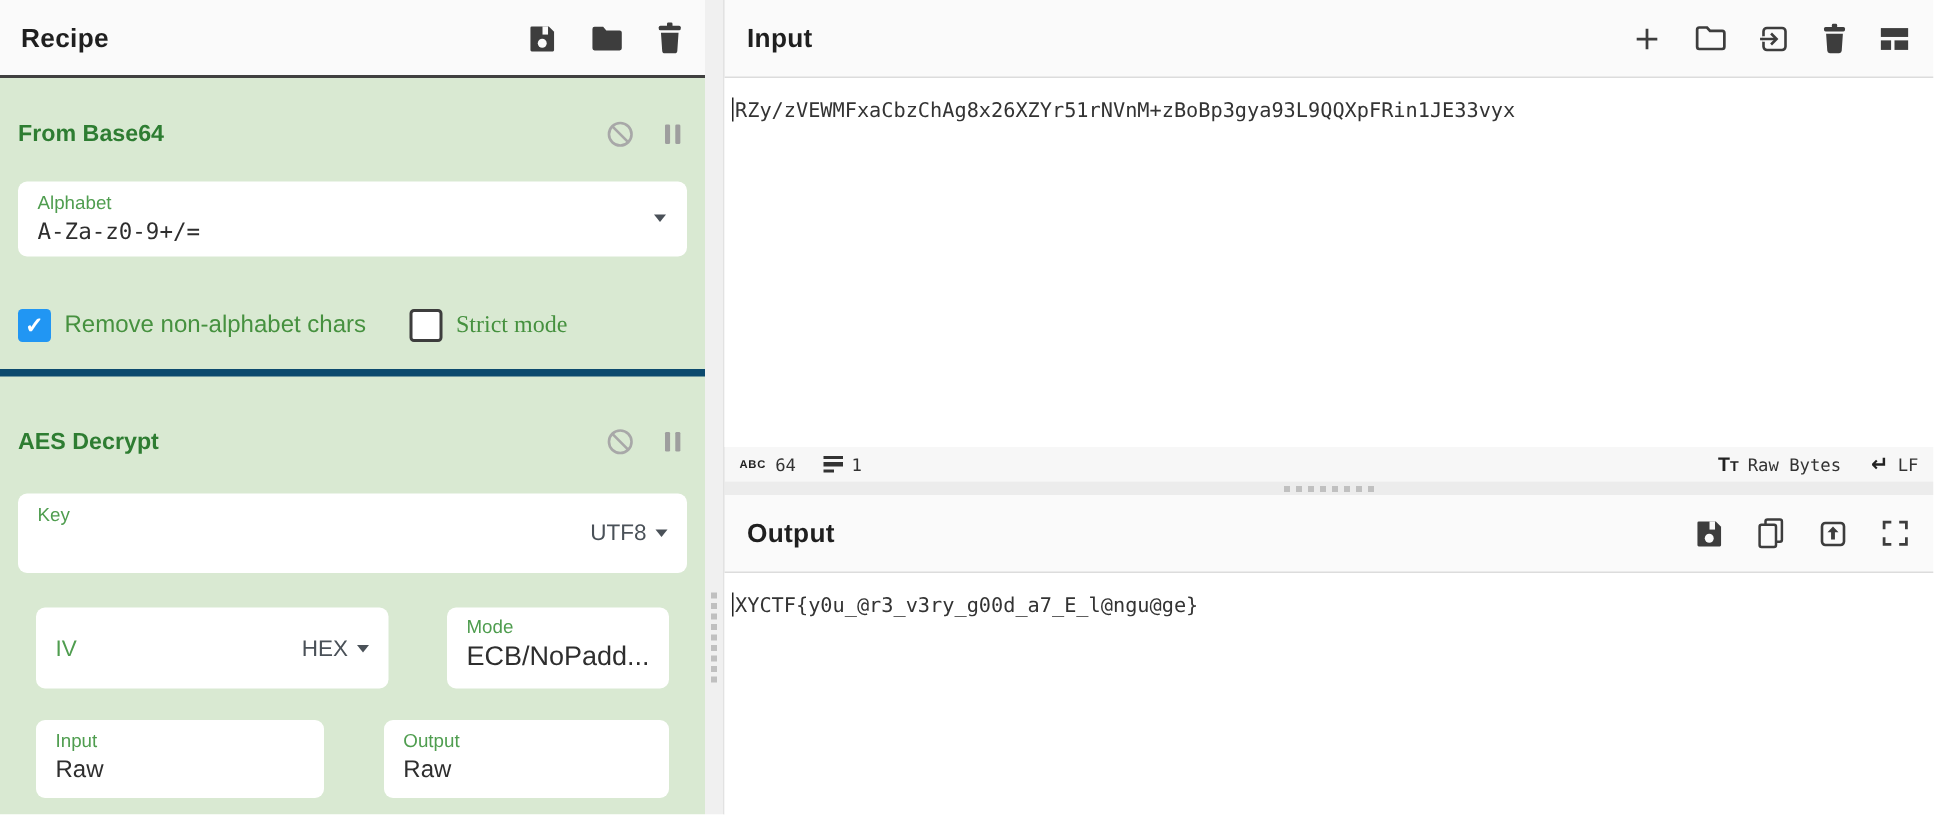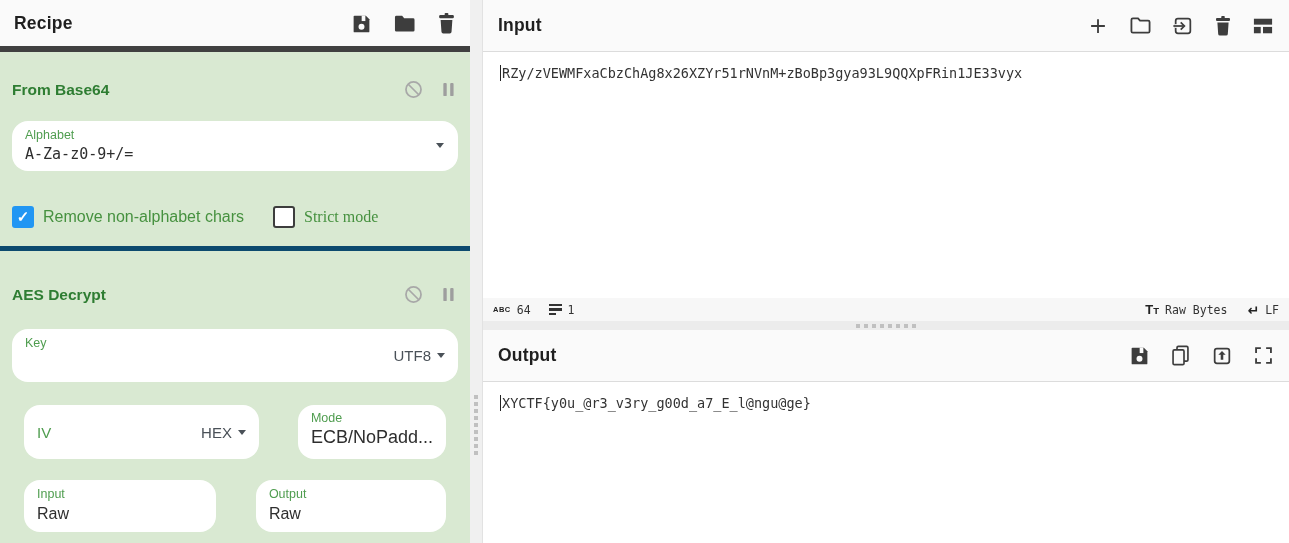--- a/index.html
+++ b/index.html
@@ -4,37 +4,37 @@
 <style>
   * { box-sizing: border-box; margin: 0; padding: 0; }
   html,body { width:1289px; height:543px; overflow:hidden;
     font-family:"Liberation Sans", sans-serif; background:#fff; }
   .app { display:flex; width:1289px; height:543px; }
 
   
   .recipe-panel { width:470px; height:543px; display:flex; flex-direction:column;
     background:#d9e9d2; flex:none; }
   .panel-header { height:52px; flex:none; background:#fafafa;
-    border-bottom:6px solid #404040; display:flex; align-items:center;
+    border-bottom:2px solid #404040; display:flex; align-items:center;
     justify-content:space-between; padding:0 14px; }
   .panel-title { font-size:17.5px; font-weight:bold; color:#1f1f1f; letter-spacing:.2px; }
   .hdr-icons { display:flex; align-items:center; gap:21px; }
   .icon-btn { display:flex; align-items:center; justify-content:center; cursor:pointer; }
   .icon-btn svg { display:block; }
 
   .rec-list { flex:1; overflow:hidden; }
   .operation { position:relative; }
   .operation + .operation { border-top:5px solid #0c4a6e; }
   .op-head { display:flex; align-items:center; justify-content:space-between;
     padding:27px 14px 21px 12px; }
   .op-head.aes { padding-top:33px; padding-bottom:24px; }
   .op-title { font-size:15.5px; font-weight:bold; color:#2e7d32; }
   .op-ctrls { display:flex; align-items:center; gap:17px; }
 
-  .arg-box { background:#fff; border-radius:16px; margin:0 12px; padding:7px 13px;
+  .arg-box { background:#fff; border-radius:6px; margin:0 12px; padding:7px 13px;
     position:relative; }
   .arg-label { font-size:12.5px; color:#4f9d4f; line-height:15px; }
   .arg-value { font-family:"DejaVu Sans Mono", monospace; font-size:15px;
     color:#2e2e2e; line-height:23px; white-space:nowrap; overflow:hidden; }
   .arg-value.sans { font-family:"Liberation Sans", sans-serif; font-size:16px; }
   .caret { width:0; height:0; border-left:4.5px solid transparent;
     border-right:4.5px solid transparent; border-top:5.5px solid #4a5158;
     display:inline-block; }
   .dd-caret { position:absolute; right:14px; top:22px; }
   .unit-dd { position:absolute; right:13px; top:0; height:100%; display:flex;
@@ -63,21 +63,21 @@
   .v-splitter { width:13px; flex:none; background:#f0f0f0; border-right:1px solid #e2e2e2;
     position:relative; }
   .v-dots { position:absolute; left:4px; top:395px; display:flex; flex-direction:column; gap:3px; }
   .v-dots i { width:4px; height:4px; background:#c0c0c0; display:block; }
 
   
   .io-panel { flex:1; display:flex; flex-direction:column; min-width:0; }
   .pane-header { height:52px; flex:none; background:#fafafa; border-bottom:1px solid #dcdcdc;
     display:flex; align-items:center; justify-content:space-between; padding:0 15px; }
   .pane-header .hdr-icons { gap:20px; }
-  .text-area { flex:1; background:#fff; padding:13px 17px; font-family:"DejaVu Sans Mono", monospace;
+  .text-area { flex:1; background:#fff; padding:13px 5px; font-family:"DejaVu Sans Mono", monospace;
     font-size:13.5px; color:#333; position:relative; white-space:pre; overflow:hidden; }
   .text-caret { display:inline-block; width:1px; height:16px; background:#222;
     vertical-align:-3px; margin-right:1px; }
 
   .status-bar { height:23px; flex:none; background:#f7f7f7; display:flex; align-items:center;
     justify-content:space-between; padding:0 10px;
     font-family:"DejaVu Sans Mono", monospace; font-size:11.5px; color:#333; }
   .sb-group { display:flex; align-items:center; gap:6px; }
   .abc-icon { font-size:7.5px; font-weight:bold; letter-spacing:.5px; color:#222;
     font-family:"Liberation Sans",sans-serif; }

